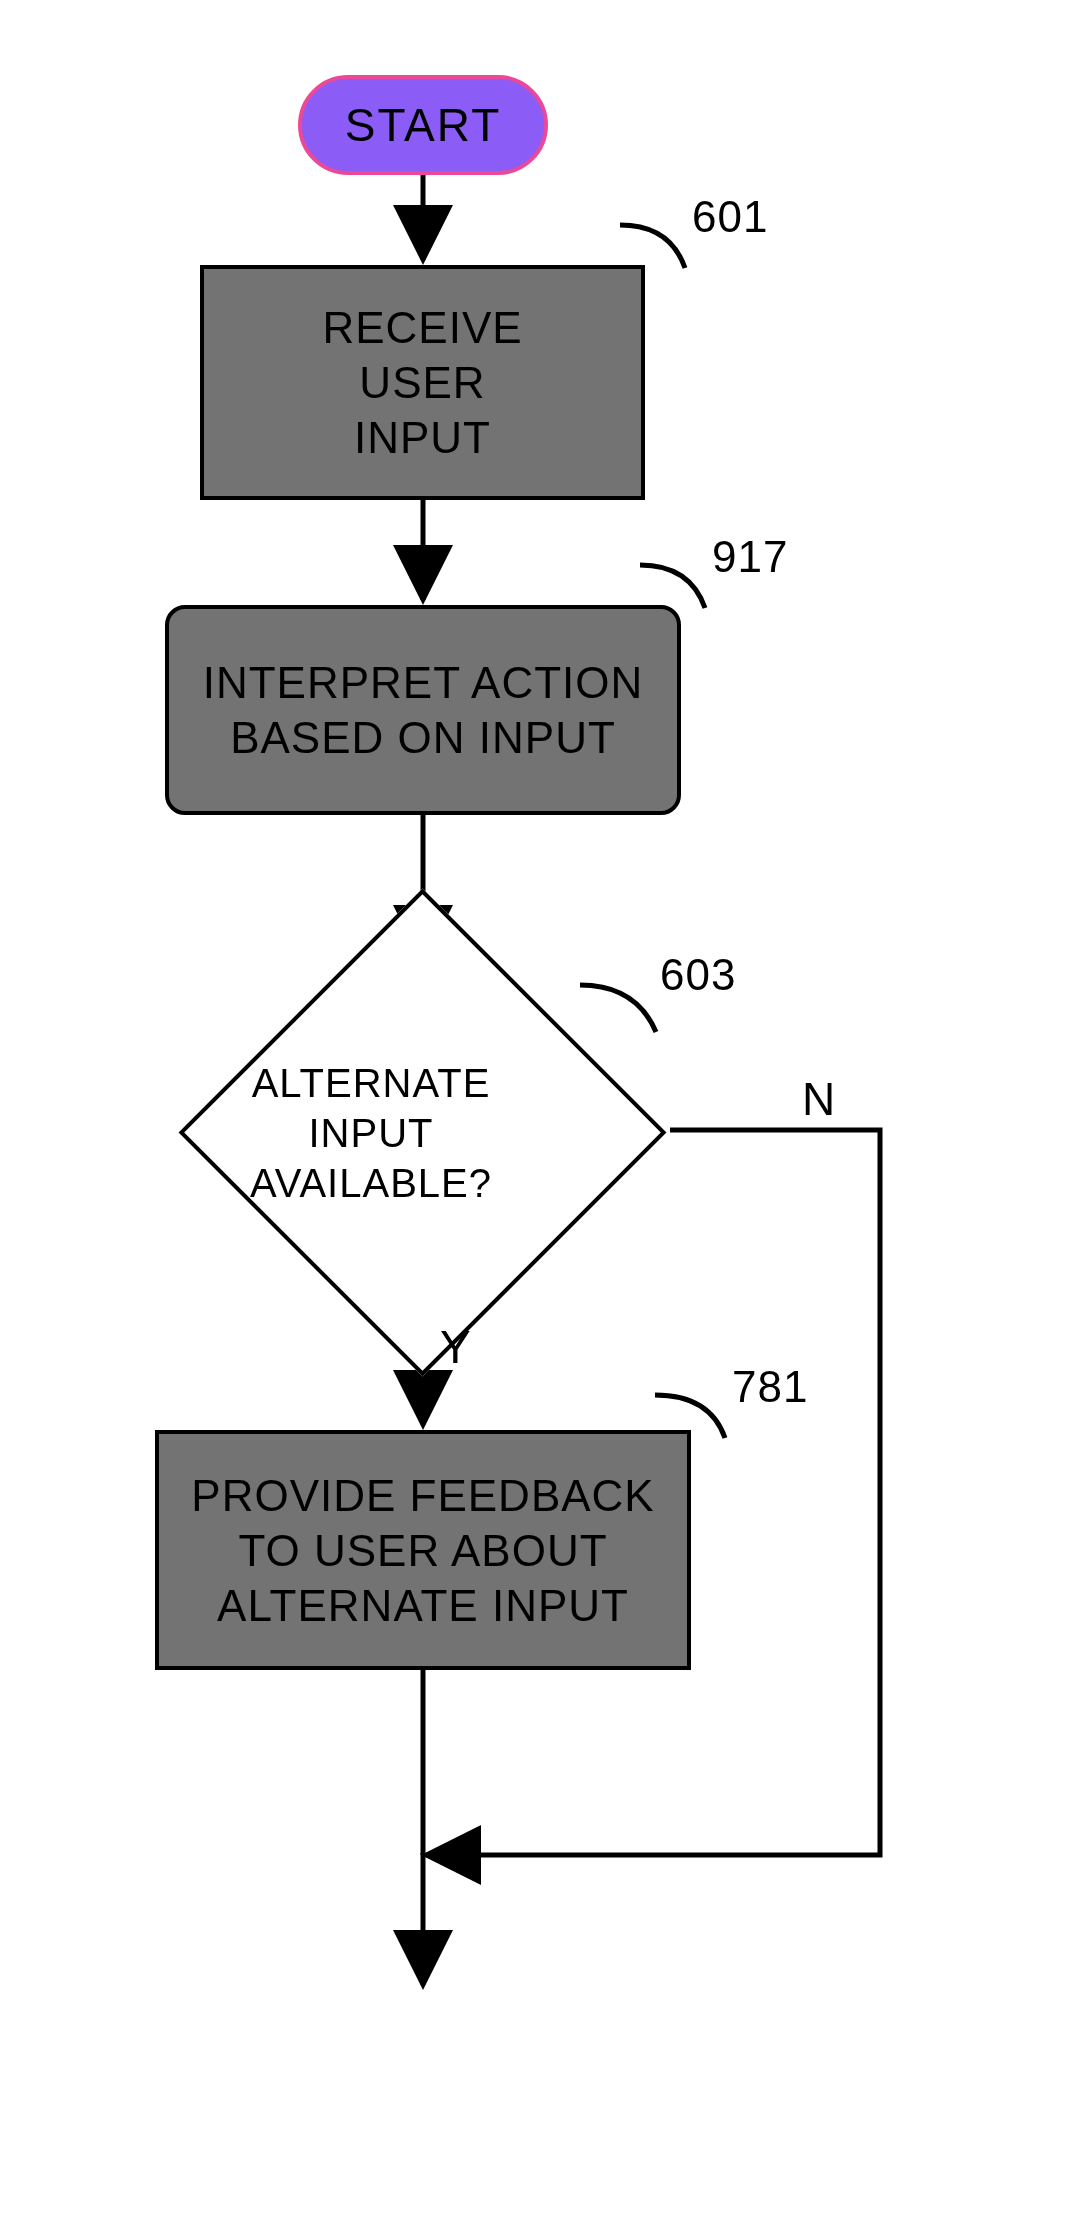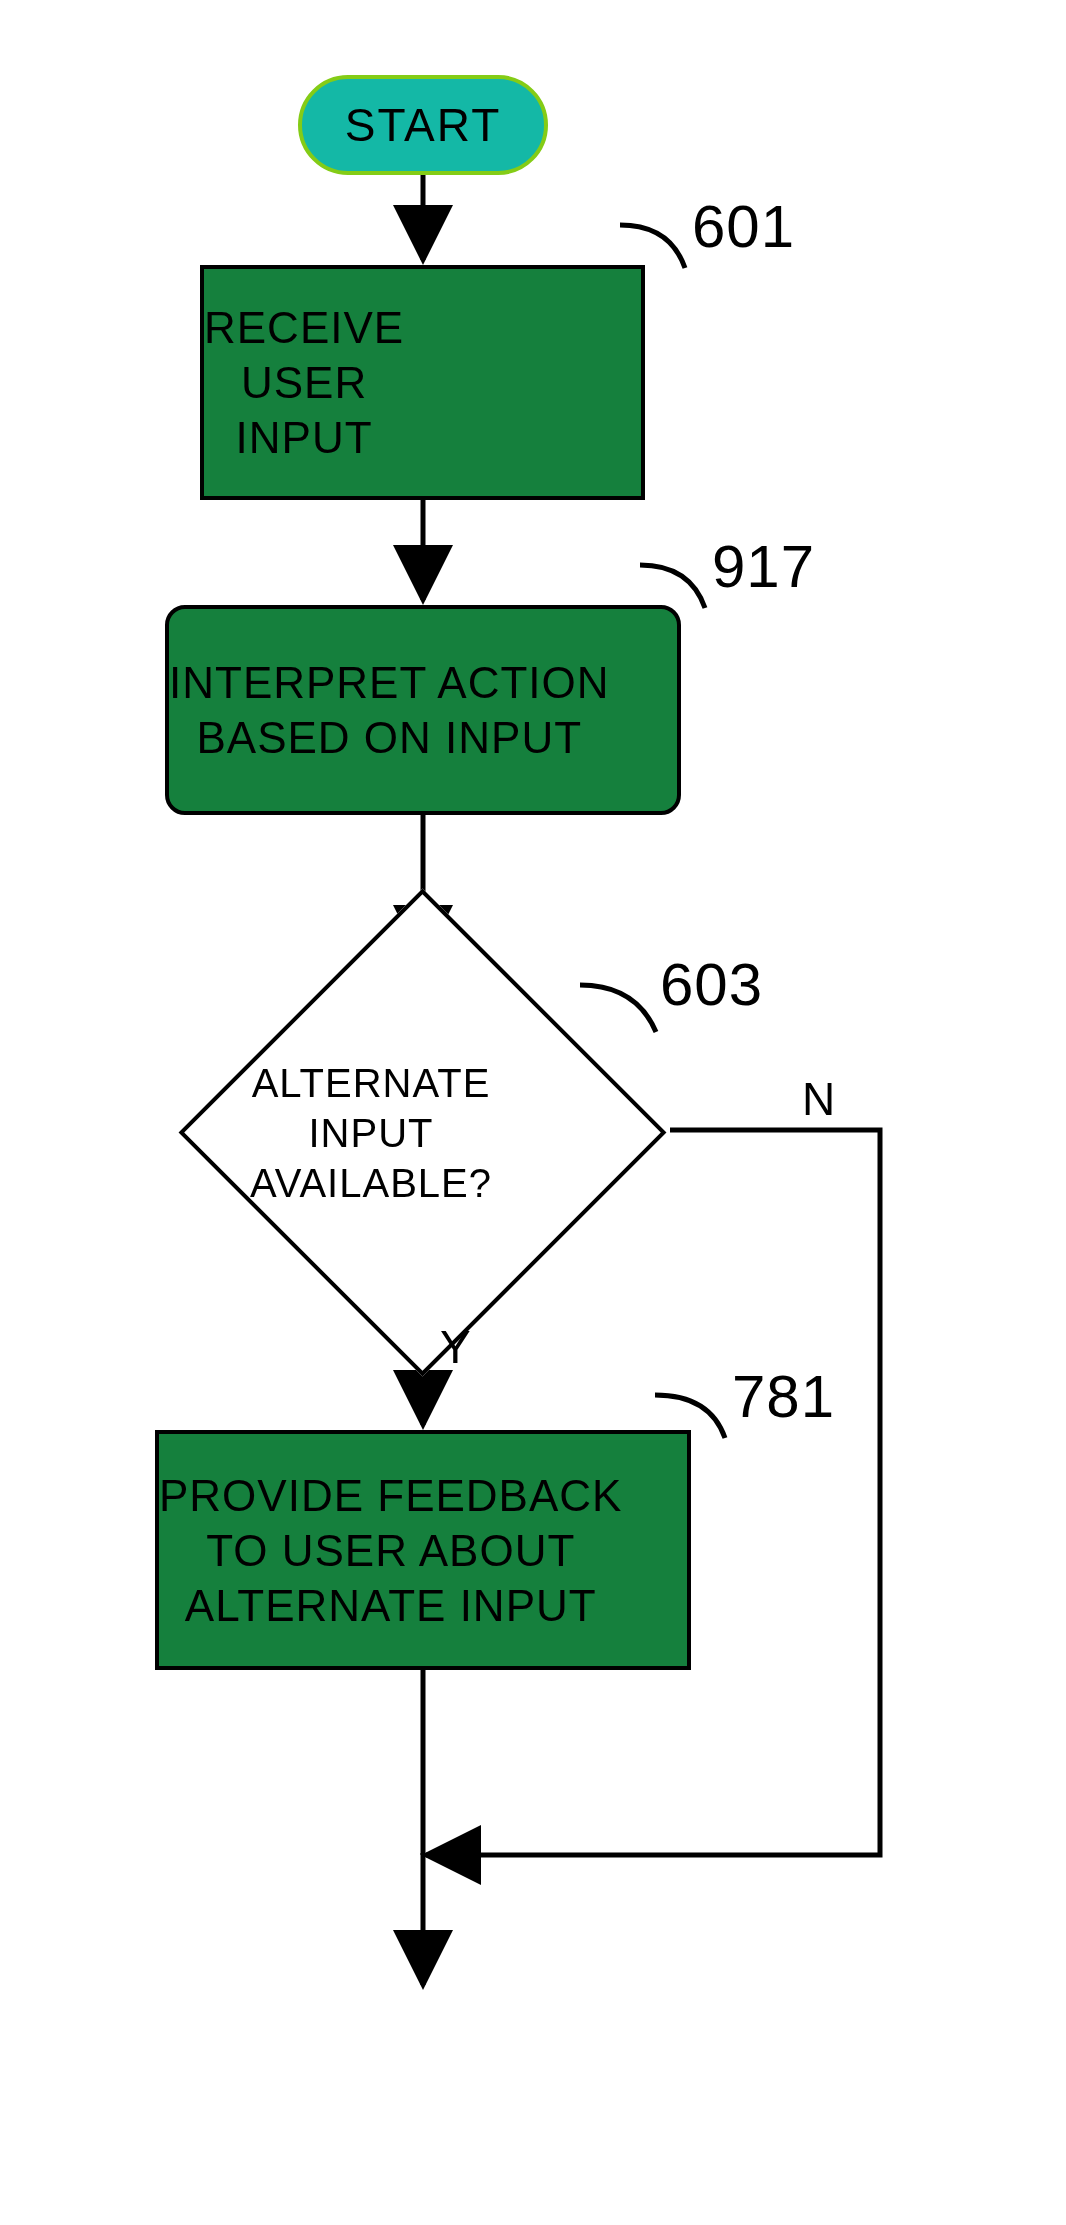--- a/index.html
+++ b/index.html
@@ -14,36 +14,37 @@
       font-family: Arial, Helvetica, sans-serif;
       position: relative;
     }
     .flowchart {
       position: relative;
       width: 100%;
       height: 100%;
     }
     .term {
       position: absolute;
-      border: 4px solid #84cc16;
+      border: 4px solid #ec4899;
       border-radius: 60px;
       display: flex;
       align-items: center;
       justify-content: center;
       font-size: 46px;
       letter-spacing: 2px;
-      background: #14b8a6;
+      background: #8b5cf6;
     }
     .rect {
       position: absolute;
       border: 4px solid #000;
       display: flex;
       align-items: center;
+      justify-content: center;
       text-align: center;
-      background: #15803d;
+      background: #737373;
       line-height: 1.25;
     }
     .diamond-wrap {
       position: absolute;
     }
     .diamond {
       width: 100%;
       height: 100%;
       border: 4px solid #000;
       transform: rotate(45deg);
@@ -57,21 +58,21 @@
       height: 100%;
       display: flex;
       align-items: center;
       text-align: center;
       line-height: 1.25;
     }
     .txt-sm { font-size: 40px; letter-spacing: 1px; }
     .txt-md { font-size: 44px; letter-spacing: 1px; }
     .ref {
       position: absolute;
-      font-size: 60px;
+      font-size: 44px;
       letter-spacing: 1px;
     }
     .noyes {
       position: absolute;
       font-size: 46px;
     }
     svg.arrows {
       position: absolute;
       top: 0;
       left: 0;

